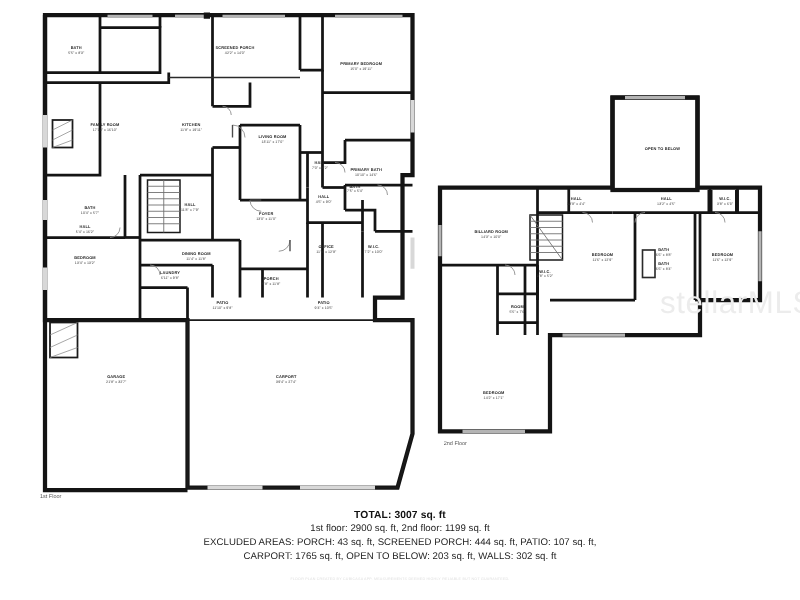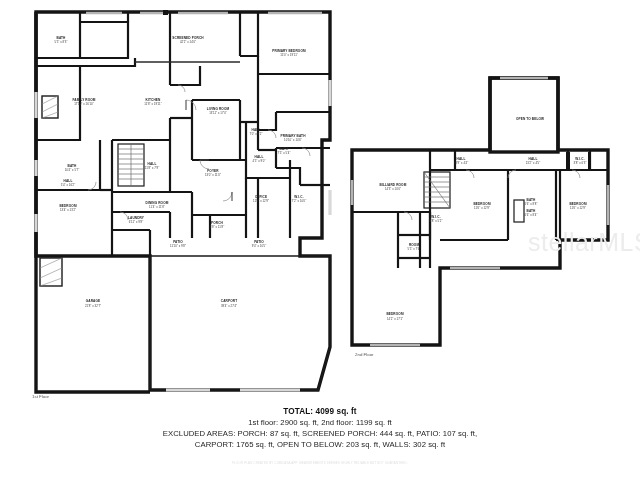--- a/index.html
+++ b/index.html
@@ -430,21 +430,21 @@
         </g>
     </g>
 
     <text class="floor-label" x="32" y="398">1st Floor</text>
     <text class="floor-label" x="355" y="356">2nd Floor</text>
   </svg>
 
   <div id="watermark">stellarMLS</div>
 
   <div id="summary">
-    <div class="total">TOTAL: 4099 sq. ft</div>
+    <div class="total">TOTAL: 3007 sq. ft</div>
     <div class="line">1st floor: 2900 sq. ft, 2nd floor: 1199 sq. ft</div>
-    <div class="line">EXCLUDED AREAS: PORCH: 87 sq. ft, SCREENED PORCH: 444 sq. ft, PATIO: 107 sq. ft,</div>
+    <div class="line">EXCLUDED AREAS: PORCH: 43 sq. ft, SCREENED PORCH: 444 sq. ft, PATIO: 107 sq. ft,</div>
     <div class="line">CARPORT: 1765 sq. ft, OPEN TO BELOW: 203 sq. ft, WALLS: 302 sq. ft</div>
   </div>
 
   <div id="disclaimer">FLOOR PLAN CREATED BY CUBICASA APP. MEASUREMENTS DEEMED HIGHLY RELIABLE BUT NOT GUARANTEED.</div>
 
 </div>
 
 </body></html>

